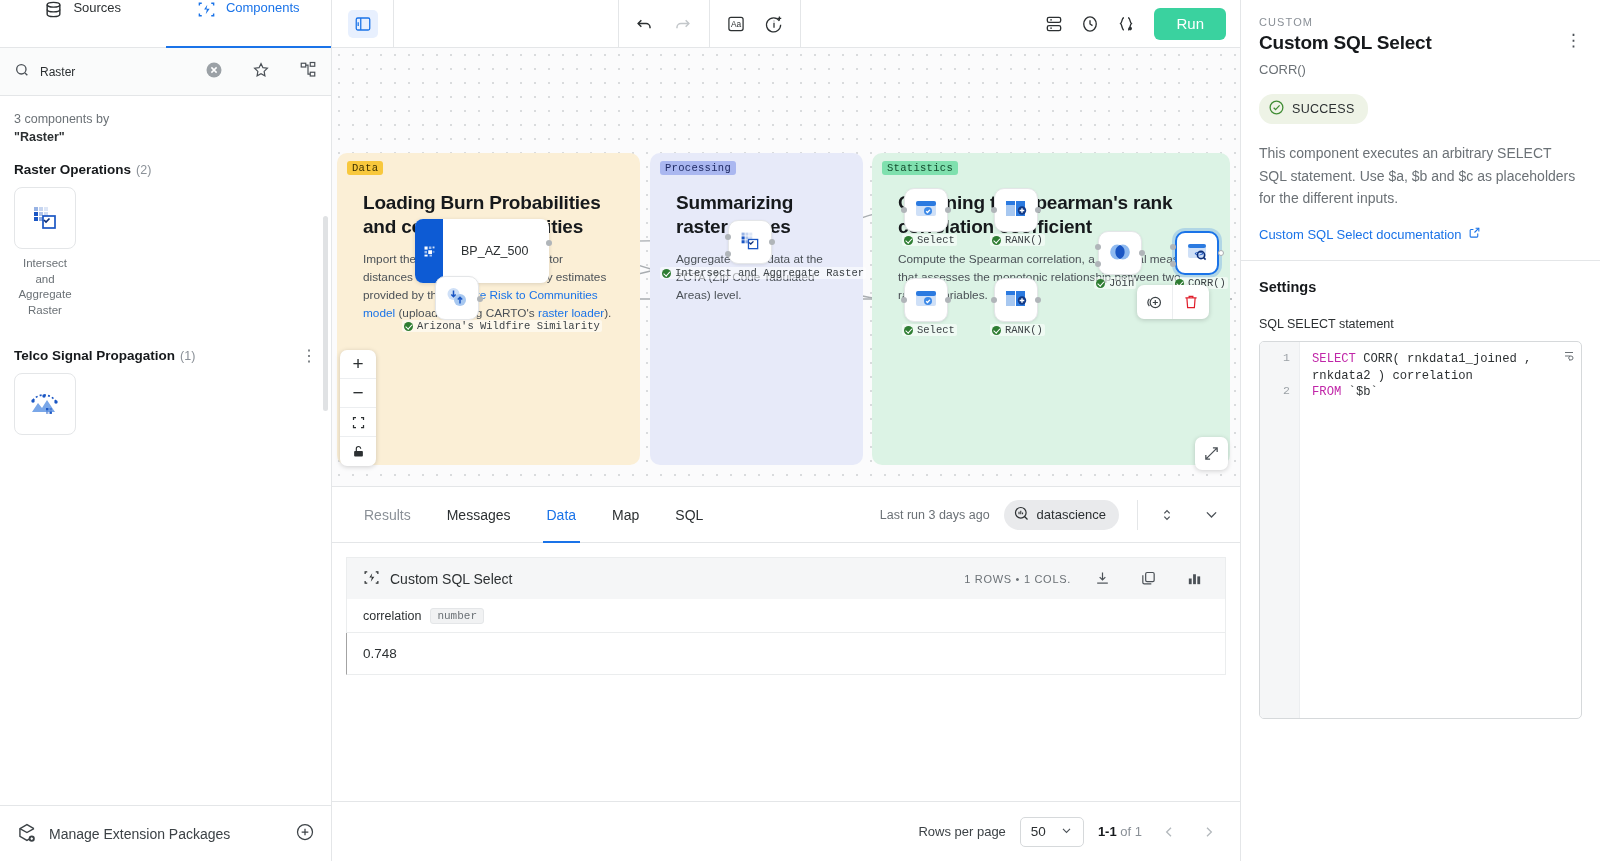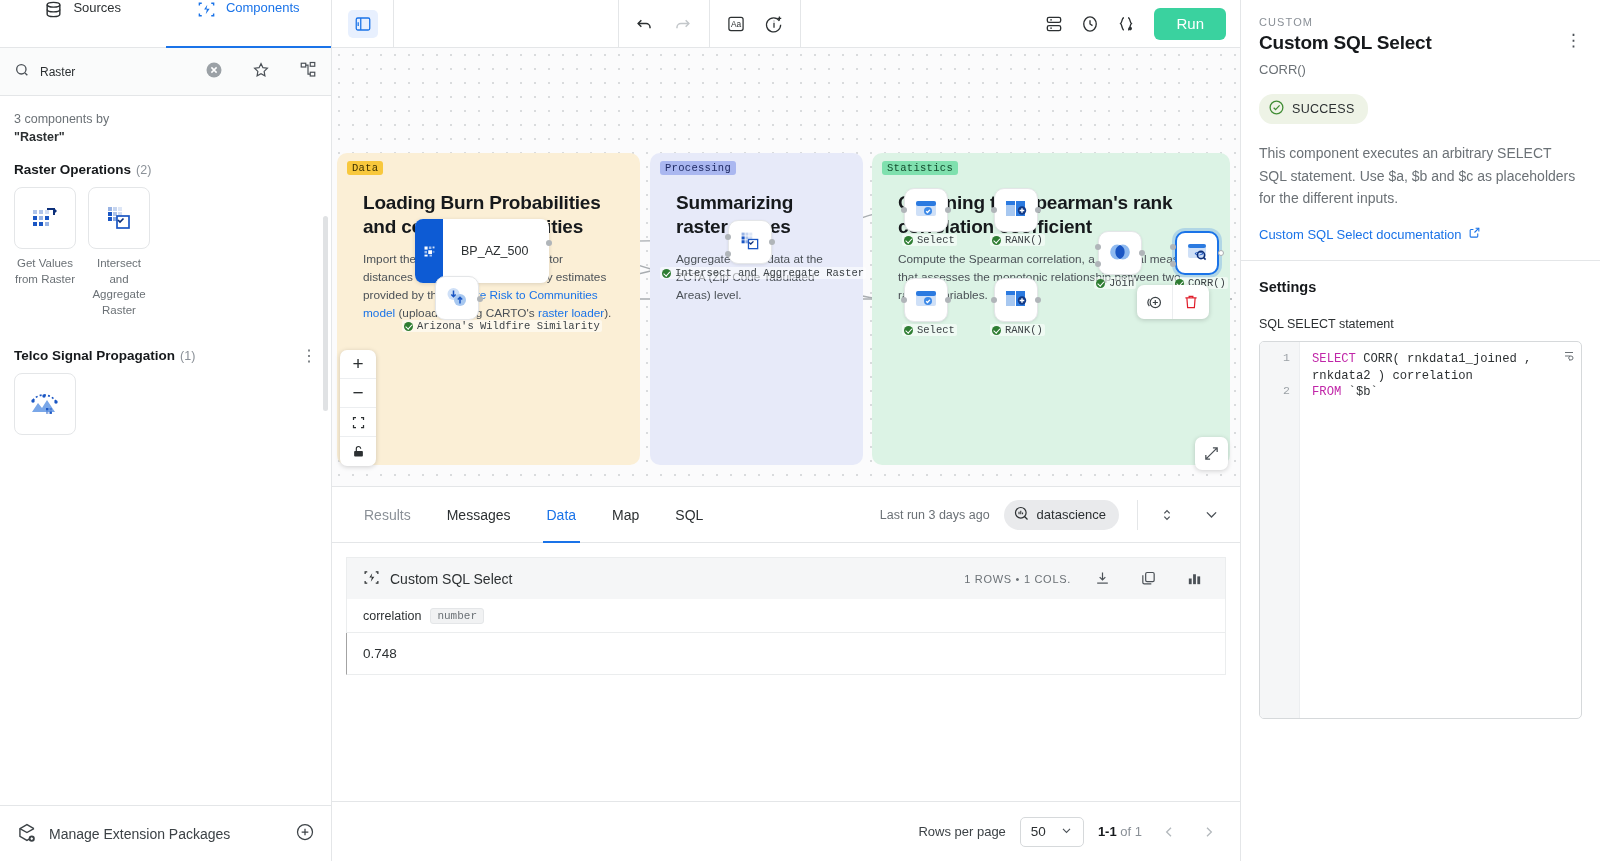--- a/index.html
+++ b/index.html
@@ -227,40 +227,20 @@
 
       <div class="sb-group">
         <span class="sb-group-title">Raster Operations</span>
         <span class="sb-group-n">(2)</span>
       </div>
       <div class="cards">
         <div class="card">
           <div class="card-ico">
             <svg width="34" height="34" viewBox="0 0 34 34">
               <g fill="#1a56c4">
-                <rect x="5" y="9" width="4" height="4" opacity=".35"></rect>
-                  <rect x="11" y="9" width="4" height="4" opacity=".35"></rect>
-                <rect x="5" y="15" width="4" height="4"></rect>
-                  <rect x="11" y="15" width="4" height="4" opacity=".45"></rect>
-                <rect x="17" y="15" width="4" height="4"></rect>
-                  <rect x="5" y="21" width="4" height="4"></rect>
-                <rect x="11" y="21" width="4" height="4"></rect>
-                  <rect x="17" y="21" width="4" height="4" opacity=".45"></rect>
-                <rect x="17" y="9" width="4" height="4" opacity=".2"></rect>
-              </g>
-              <path d="M19 8h7v6" fill="none" stroke="#0c2f7a" stroke-width="2"></path>
-              <path d="M26 7l3 3-3 3z" fill="#0c2f7a"></path>
-            </svg>
-          </div>
-          <div class="card-lbl">Get Values from Raster</div>
-        </div>
-        <div class="card">
-          <div class="card-ico">
-            <svg width="34" height="34" viewBox="0 0 34 34">
-              <g fill="#1a56c4">
                 <rect x="6" y="6" width="4" height="4" opacity=".45"></rect>
                   <rect x="11" y="6" width="4" height="4" opacity=".25"></rect>
                 <rect x="16" y="6" width="4" height="4" opacity=".15"></rect>
                 <rect x="6" y="11" width="4" height="4"></rect>
                   <rect x="11" y="11" width="4" height="4" opacity=".35"></rect>
                 <rect x="16" y="11" width="4" height="4" opacity=".2"></rect>
                 <rect x="6" y="16" width="4" height="4"></rect>
                   <rect x="11" y="16" width="4" height="4" opacity=".5"></rect>
               </g>
               <rect x="15" y="15" width="12" height="12" fill="none" stroke="#1a56c4" stroke-width="1.7"></rect>

